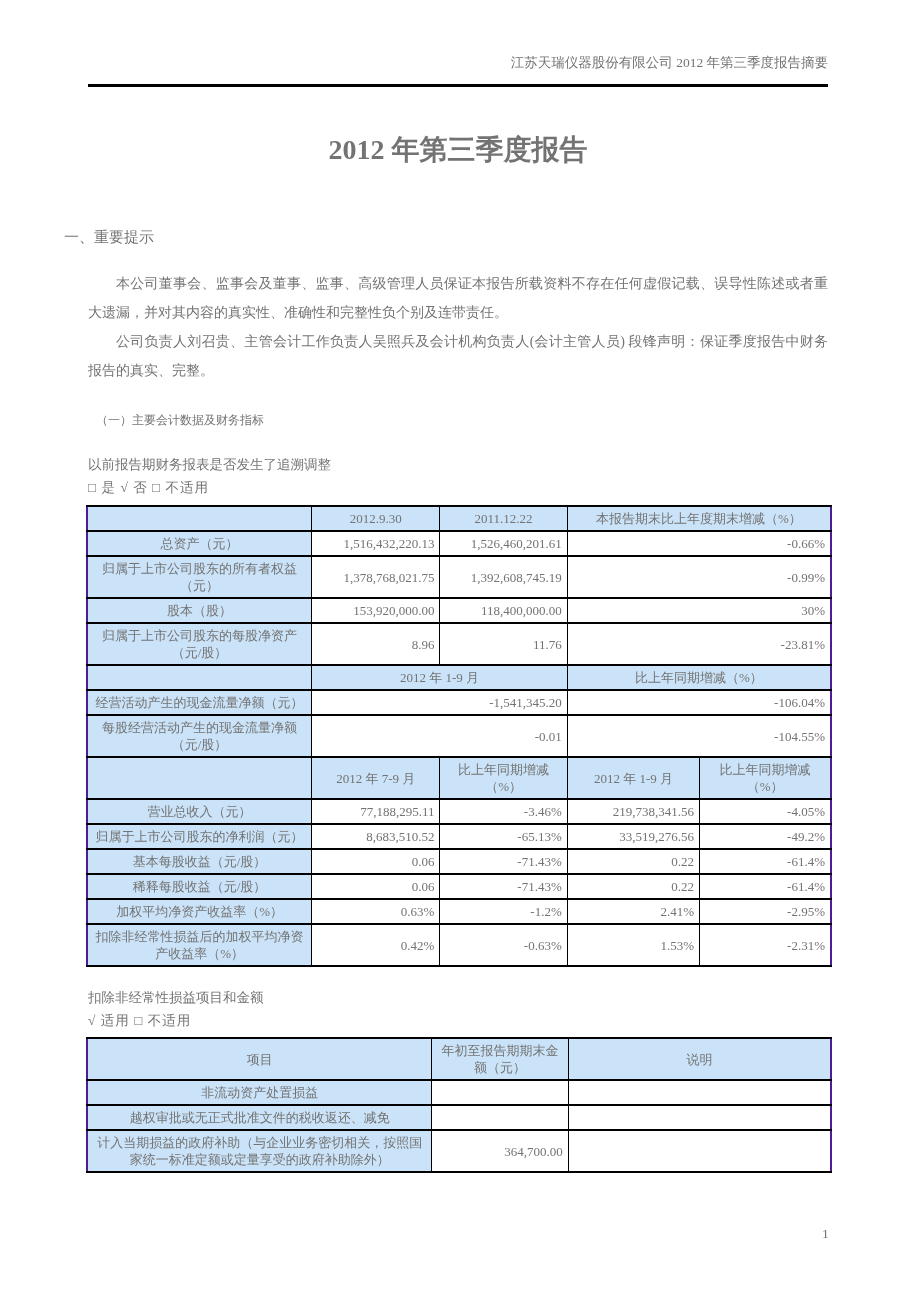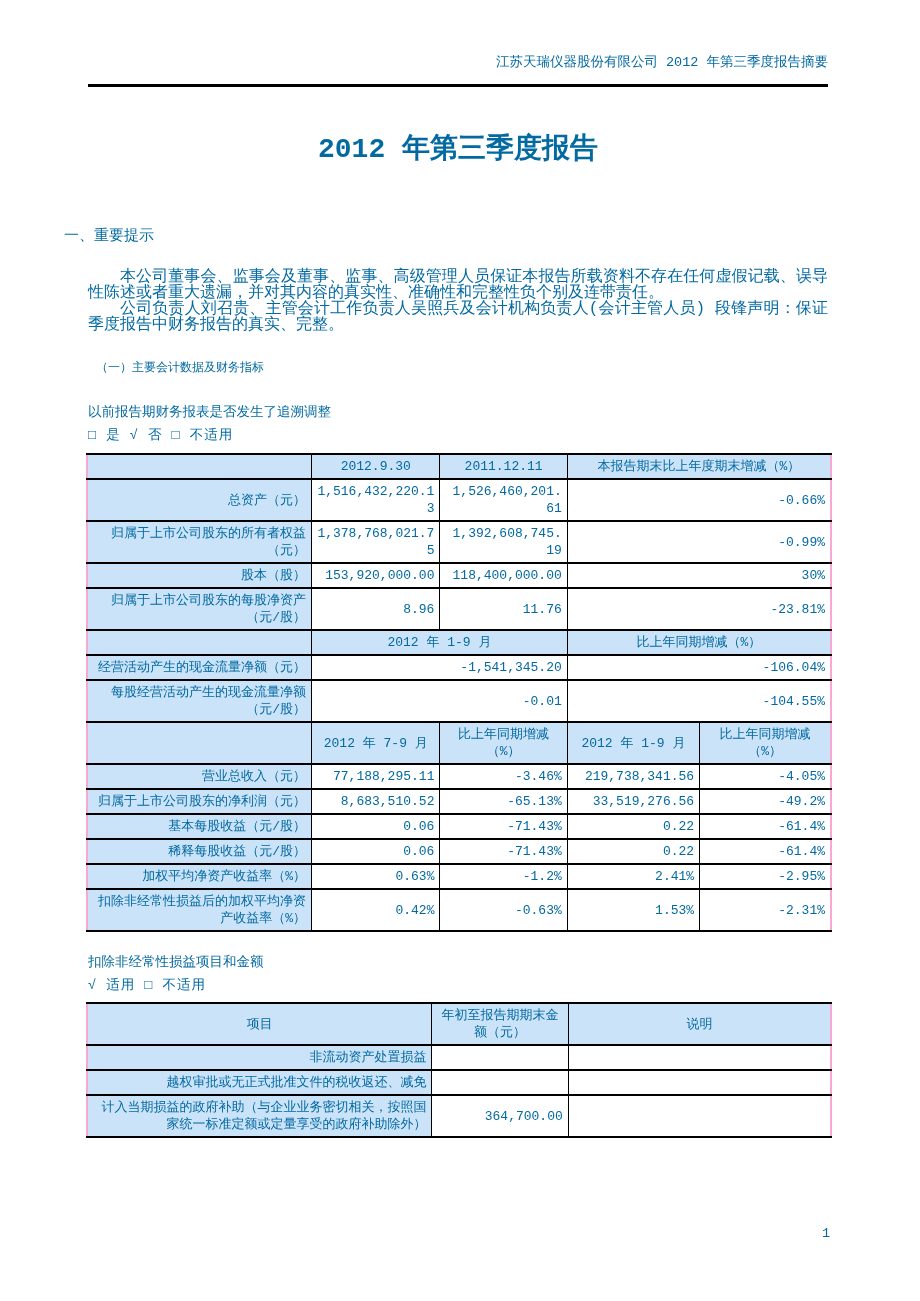--- a/index.html
+++ b/index.html
@@ -3,22 +3,22 @@
 <meta charset="utf-8">
 <style>
   * { margin: 0; padding: 0; box-sizing: content-box; }
   html, body { background: #ffffff; }
   .page {
     position: relative;
     width: 920px;
     height: 1301px;
     margin: 0 auto;
     background: #ffffff;
-    font-family: Liberation Mono, monospace;
-    color: #0369a1;
+    font-family: Liberation Serif, serif;
+    color: #737373;
     overflow: hidden;
   }
   .doc-header {
     margin: 0 92px 0 88px;
     padding: 54px 0 12px 0;
     border-bottom: 3px solid #000000;
     text-align: right;
     font-size: 13.5px;
     line-height: 18px;
   }
@@ -26,48 +26,48 @@
     margin: 46px 92px 0 88px;
     text-align: center;
     font-size: 28px;
     line-height: 34px;
     font-weight: bold;
   }
   .sec-heading { margin: 58px 92px 0 64px; font-size: 15px; line-height: 24px; }
   .sec-heading.second { margin-top: 22px; }
   .paras { margin: 20px 92px 0 88px; }
   .paras p {
-    font-size: 16px;
-    line-height: 16px;
+    font-size: 14px;
+    line-height: 29px;
     text-indent: 2em;
     text-align: justify;
   }
   .sub-heading { margin: 24px 92px 0 96px; font-size: 12px; line-height: 22px; }
   .note-line { margin: 24px 92px 0 88px; font-size: 13.5px; line-height: 19px; }
   .opts-line { margin: 4px 92px 0 88px; font-size: 13.5px; line-height: 19px; letter-spacing: 1px; }
   table.fin {
     margin: 8px 0 0 86px;
     border-collapse: collapse;
     table-layout: fixed;
     width: 744px;
-    border: 2px solid #f9a8d4;
+    border: 2px solid #4c1d95;
     font-size: 13px;
   }
   table.fin td {
     border: 1px solid #000000;
     border-top-width: 2px;
     border-bottom-width: 2px;
     padding: 3px 5px;
     line-height: 17px;
     vertical-align: middle;
     overflow: hidden;
     word-break: break-all;
   }
   table.fin td.hd  { background: #cbe3f8; text-align: center; }
-  table.fin td.lbl { background: #cbe3f8; text-align: right; }
+  table.fin td.lbl { background: #cbe3f8; text-align: center; }
   table.fin td.num { background: #ffffff; text-align: right; border-radius: 10px; }
   table.fin td.blank { background: #ffffff; }
   .page-num {
     position: absolute;
     top: 1226px;
     left: 822px;
     font-size: 13.5px;
   }
 </style>
 </head>
@@ -99,21 +99,21 @@
       <col style="width:224px">
         <col style="width:128px">
         <col style="width:127px">
         <col style="width:132px">
         <col style="width:131px">
     </colgroup>
     <tbody>
       <tr>
         <td class="hd"></td>
         <td class="hd">2012.9.30</td>
-        <td class="hd">2011.12.11</td>
+        <td class="hd">2011.12.22</td>
         <td class="hd" colspan="2">本报告期末比上年度期末增减（%）</td>
       </tr>
       <tr>
         <td class="lbl">总资产（元）</td>
         <td class="num">1,516,432,220.13</td>
         <td class="num">1,526,460,201.61</td>
         <td class="num" colspan="2">-0.66%</td>
       </tr>
       <tr>
         <td class="lbl">归属于上市公司股东的所有者权益（元）</td>

